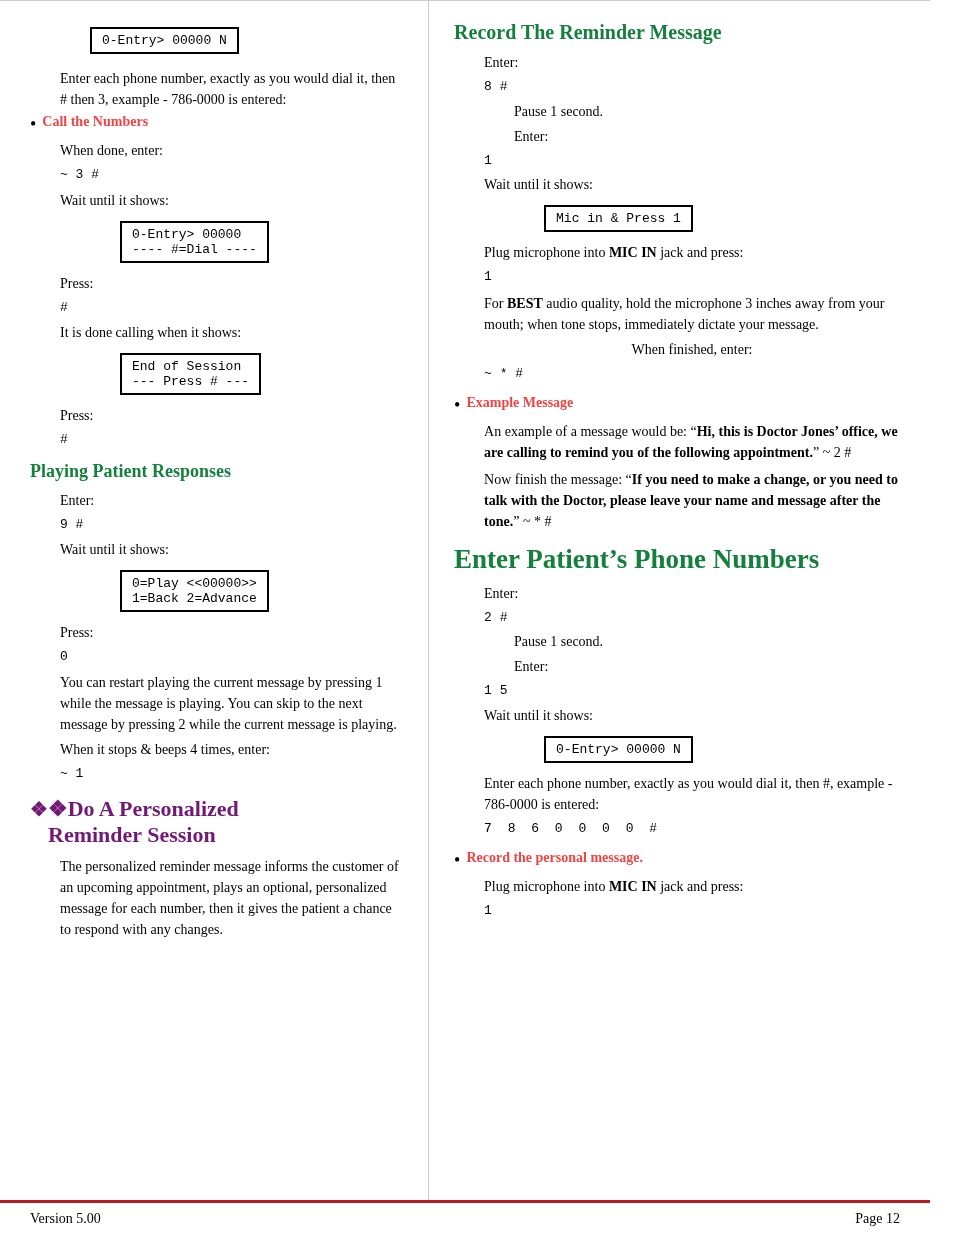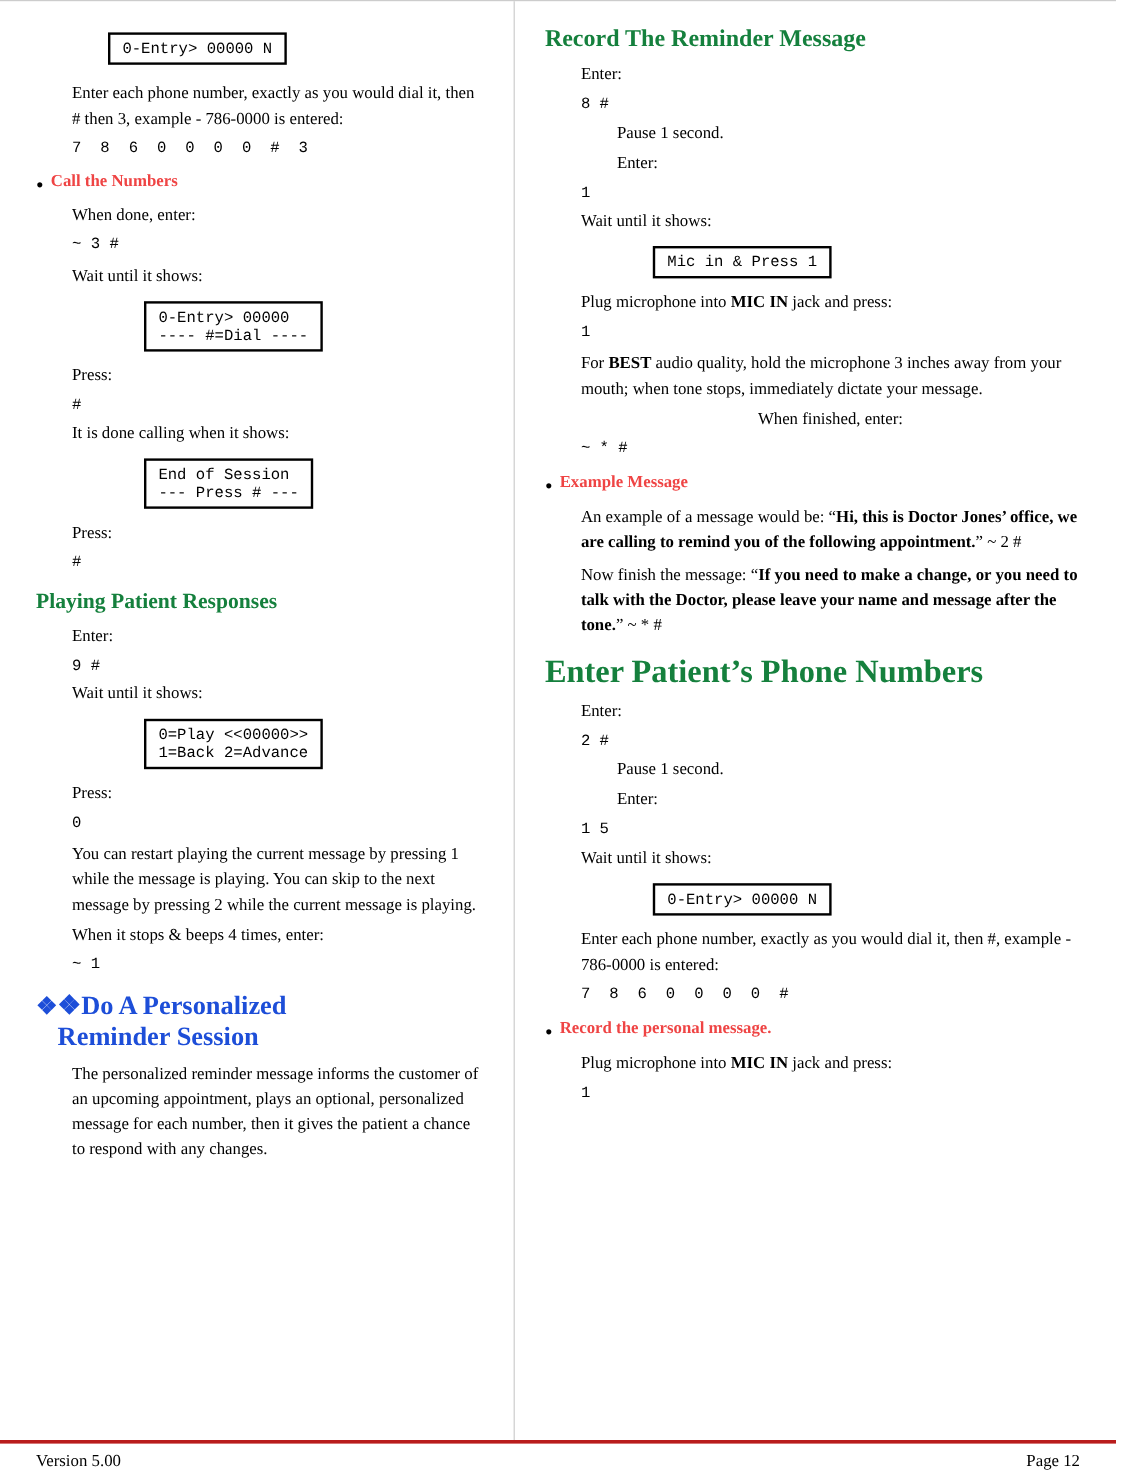--- a/index.html
+++ b/index.html
@@ -43,21 +43,21 @@
       font-size: 18px;
       font-weight: bold;
       margin-bottom: 8px;
     }
     h3.sub-title {
       color: #ef4444;
       font-size: 14px;
       font-weight: bold;
     }
     h2.big-title {
-      color: #1d4ed8;
+      color: #701a75;
       font-size: 22px;
       font-weight: bold;
       margin-bottom: 8px;
     }
     .bullet-item {
       display: flex;
       align-items: flex-start;
       margin-bottom: 4px;
     }
     .bullet-dot {
@@ -92,21 +92,20 @@
 
       <div class="block-indent" style="margin-bottom:8px;">
         <div class="code-box">
           <span>0-Entry&gt; 00000 N</span>
         </div>
       </div>
 
       <div class="indent" style="margin-bottom:4px;">
         <p>Enter each phone number, exactly as you would dial it, then # then 3, example - 786-0000 is entered:</p>
       </div>
-      <p class="mono spaced" style="padding-left:30px; margin-bottom:10px;">7 8 6 0 0 0 0 # 3</p>
 
       <div class="bullet-item">
         <span class="bullet-dot">•</span>
         <h3 class="sub-title">Call the Numbers</h3>
       </div>
 
       <div class="indent">
         <p>When done, enter:</p>
         <p class="mono">~ 3 #</p>
         <p class="small-gap">Wait until it shows:</p>

